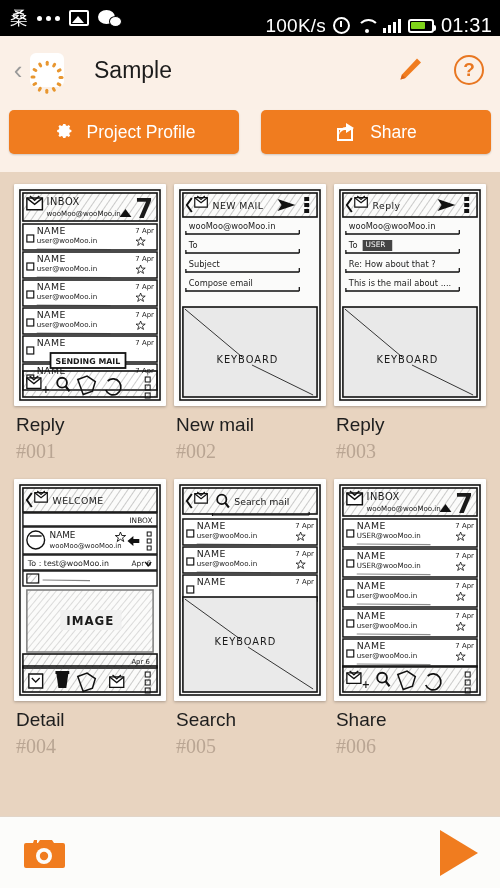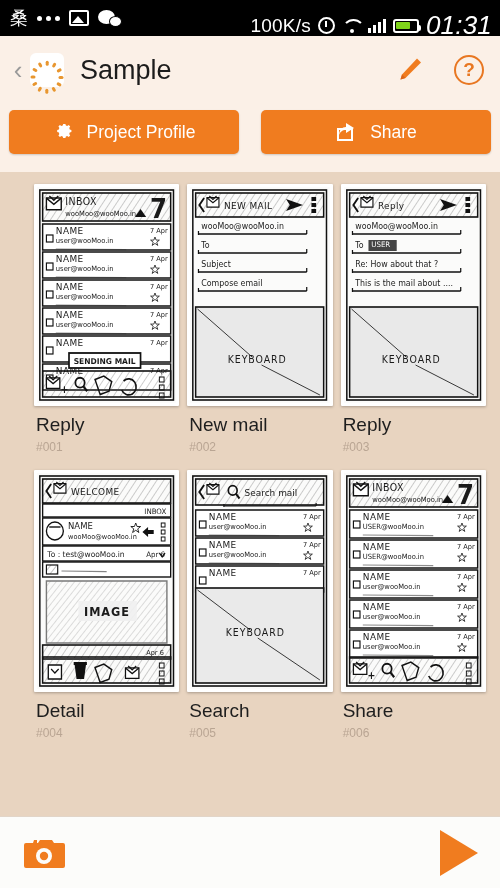--- a/index.html
+++ b/index.html
@@ -33,65 +33,65 @@
   .alarm::before{content:"";position:absolute;left:5px;top:2px;width:2px;height:6px;background:#fff;}
   .wifi{ width:19px;height:15px;position:relative;}
   .wifi::before{content:"";position:absolute;left:0;top:1px;width:19px;height:19px;
      border:2.5px solid #fff;border-radius:50%;clip-path:polygon(0 0,100% 0,50% 50%);}
   .wifi::after{content:"";position:absolute;left:8px;bottom:0;width:4px;height:4px;background:#fff;border-radius:50%;}
   .bars{ display:flex; align-items:flex-end; gap:2px; height:15px;}
   .bars i{ width:3px;background:#fff;display:block;}
   .battery{ width:26px;height:14px;border:2px solid #fff;border-radius:3px;position:relative;padding:1.5px;}
   .battery::after{content:"";position:absolute;right:-4px;top:4px;width:3px;height:6px;background:#fff;border-radius:0 2px 2px 0;}
   .battery b{display:block;height:100%;width:72%;background:#7FD41A;border-radius:1px;}
-  .clock{ font-size:26px;font-style:italic; }
+  .clock{ font-size:20px; }
 
   
   .apphead{
     height:68px;background:#FBF0E7;display:flex;align-items:center;padding:0 16px 0 8px;
   }
   .backchev{ color:#9a9a9a; font-size:26px; width:20px; text-align:center; line-height:1;}
   .appicon{
     width:34px;height:34px;background:#fff;border-radius:6px;margin-left:2px;
     display:flex;align-items:center;justify-content:center;position:relative;flex:none;
   }
   .sun{ position:relative;width:22px;height:22px;}
   .sun i{position:absolute;left:50%;top:50%;width:2.6px;height:4.6px;background:#E8962F;border-radius:1.5px;
     transform-origin:50% 9.5px;}
   .sun .core{width:4px;height:4px;border-radius:50%;background:#E8962F;transform:translate(-50%,-50%);}
-  .apptitle{ font-size:27px; color:#1c1c1c; margin-left:16px; font-weight:400;}
+  .apptitle{ font-size:23px; color:#1c1c1c; margin-left:30px; font-weight:400;}
   .head-actions{ margin-left:auto; display:flex; align-items:center; gap:30px;}
   .pencil{ width:30px;height:30px;position:relative;}
   .pencil svg{display:block;}
   .help{ width:30px;height:30px;border:2.5px solid #E87722;border-radius:50%;
     display:flex;align-items:center;justify-content:center;color:#E87722;font-size:19px;font-weight:bold;}
 
   
   .actionbar{ background:#FBF0E7; padding:6px 9px 18px; display:flex; gap:22px;}
   .btn{
     flex:1;background:#F07C1F;border:none;border-radius:5px;height:44px;color:#fff;
     display:flex;align-items:center;justify-content:center;gap:14px;font-size:17.5px;
     box-shadow:0 1px 2px rgba(0,0,0,.18);cursor:pointer;
     font-family:"Liberation Sans", sans-serif;
   }
   .gear{width:20px;height:20px;}
   .shareico{width:21px;height:20px;}
 
   
   .scrollarea{ background:#E8D4C0; padding:12px 0 0; height:672px; overflow:hidden;}
-  .grid{ display:flex; flex-wrap:wrap; padding:0 10px;margin-left:20px;}
+  .grid{ display:flex; flex-wrap:wrap; padding:0 10px;}
   .cell{ width:33.33%; padding:0 4px 16px;}
   .card{
     background:#fff;padding:3px;border-radius:1px;
     box-shadow:0 1px 3px rgba(0,0,0,.28);
   }
   .sketch{ width:100%; height:216px; display:block; background:#fdfdfd;}
   .cap{ padding:9px 2px 0 2px;}
   .cap-title{ font-size:19px;color:#1e1e1e;line-height:1.1;}
-  .cap-id{ font-size:12px;color:#B9A593;margin-top:4px;}
+  .cap-id{ font-size:20px;color:#B9A593;margin-top:4px;font-family:Liberation Serif, serif;}
 
   
   .bottombar{
     position:absolute;left:0;bottom:0;width:500px;height:72px;background:#FCFCFA;
     display:flex;align-items:center;padding:0 22px;
     border-top:1px solid #e2d5c8;
   }
   .cam{width:44px;height:36px;}
   .play{ margin-left:auto; width:0;height:0;
     border-top:23px solid transparent;border-bottom:23px solid transparent;border-left:38px solid #F07C1F;}

